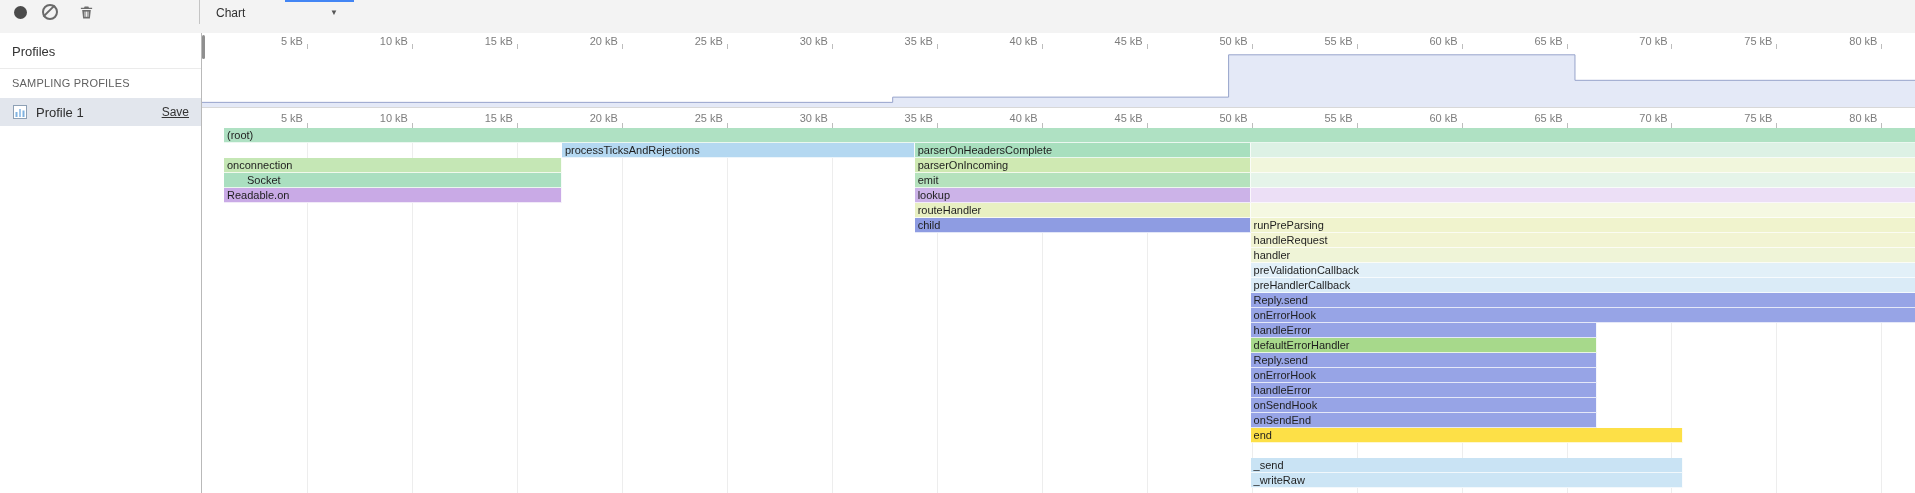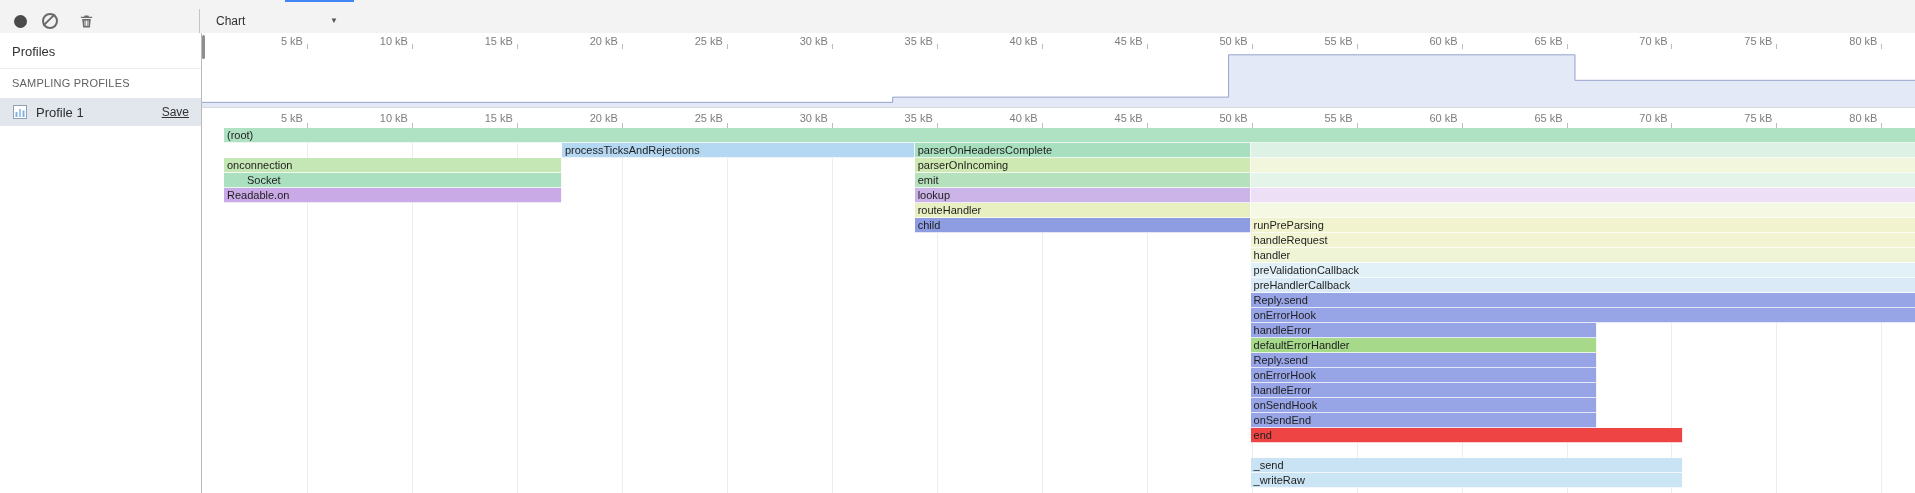--- a/index.html
+++ b/index.html
@@ -1,20 +1,20 @@
 <!DOCTYPE html>
 <html><head>
 <meta charset="utf-8">
 <style>
   html,body{margin:0;padding:0;}
   body{width:1915px;height:493px;overflow:hidden;font-family:"Liberation Sans",sans-serif;background:#fff;color:#222;}
   .app{position:relative;width:1915px;height:493px;}
 
   
-  .toolbar{position:absolute;left:0;top:0;width:100%;height:33px;background:#f3f3f3;border-bottom:1px solid #cbcbcb;display:flex;align-items:flex-end;}
+  .toolbar{position:absolute;left:0;top:0;width:100%;height:33px;background:#f3f3f3;border-bottom:1px solid #cbcbcb;display:flex;align-items:flex-start;}
   .tbtn{width:24px;height:24px;border:none;background:transparent;display:flex;align-items:center;justify-content:center;padding:0;cursor:pointer;}
   .record-dot{width:13px;height:13px;border-radius:50%;background:#4a4a4a;}
   .clear-glyph{position:relative;width:12px;height:12px;border:2px solid #696969;border-radius:50%;}
   .clear-glyph::after{content:"";position:absolute;left:-3px;top:4px;width:16px;height:2px;background:#696969;transform:rotate(-45deg);}
   .toolbar-divider{width:1px;height:24px;background:#c4c4c4;margin-left:101px;}
   .view-select{margin-left:8px;width:122px;height:25px;display:flex;align-items:center;justify-content:space-between;padding:0 8px;font-size:12px;color:#303030;cursor:pointer;border-radius:2px;}
   .view-select .arrow{font-size:8px;color:#555;}
   .tab-accent{position:absolute;left:285px;top:0;width:69px;height:2px;}
 
   
@@ -196,19 +196,19 @@
         <div class="frame" style="left: 59.9265%; width: 40.0735%; top: 150px; background: rgb(218, 235, 247);">preHandlerCallback</div>
         <div class="frame" style="left: 59.9265%; width: 40.0735%; top: 165px; background: rgb(151, 164, 230);">Reply.send</div>
         <div class="frame" style="left: 59.9265%; width: 40.0735%; top: 180px; background: rgb(151, 164, 230);">onErrorHook</div>
         <div class="frame" style="left: 59.9265%; width: 20.2206%; top: 195px; background: rgb(151, 164, 230);">handleError</div>
         <div class="frame" style="left: 59.9265%; width: 20.2206%; top: 210px; background: rgb(167, 217, 139);">defaultErrorHandler</div>
         <div class="frame" style="left: 59.9265%; width: 20.2206%; top: 225px; background: rgb(151, 164, 230);">Reply.send</div>
         <div class="frame" style="left: 59.9265%; width: 20.2206%; top: 240px; background: rgb(151, 164, 230);">onErrorHook</div>
         <div class="frame" style="left: 59.9265%; width: 20.2206%; top: 255px; background: rgb(151, 164, 230);">handleError</div>
         <div class="frame" style="left: 59.9265%; width: 20.2206%; top: 270px; background: rgb(151, 164, 230);">onSendHook</div>
         <div class="frame" style="left: 59.9265%; width: 20.2206%; top: 285px; background: rgb(151, 164, 230);">onSendEnd</div>
-        <div class="frame" style="left: 59.9265%; width: 25.2451%; top: 300px; background: #ef4444;">end</div>
+        <div class="frame" style="left: 59.9265%; width: 25.2451%; top: 300px; background: #fde047;">end</div>
         <div class="frame" style="left: 59.9265%; width: 25.2451%; top: 330px; background: rgb(201, 227, 244);">_send</div>
         <div class="frame" style="left: 59.9265%; width: 25.2451%; top: 345px; background: rgb(204, 229, 245);">_writeRaw</div>
       </div>
   </main>
 
 </div>
 
 </body></html>

